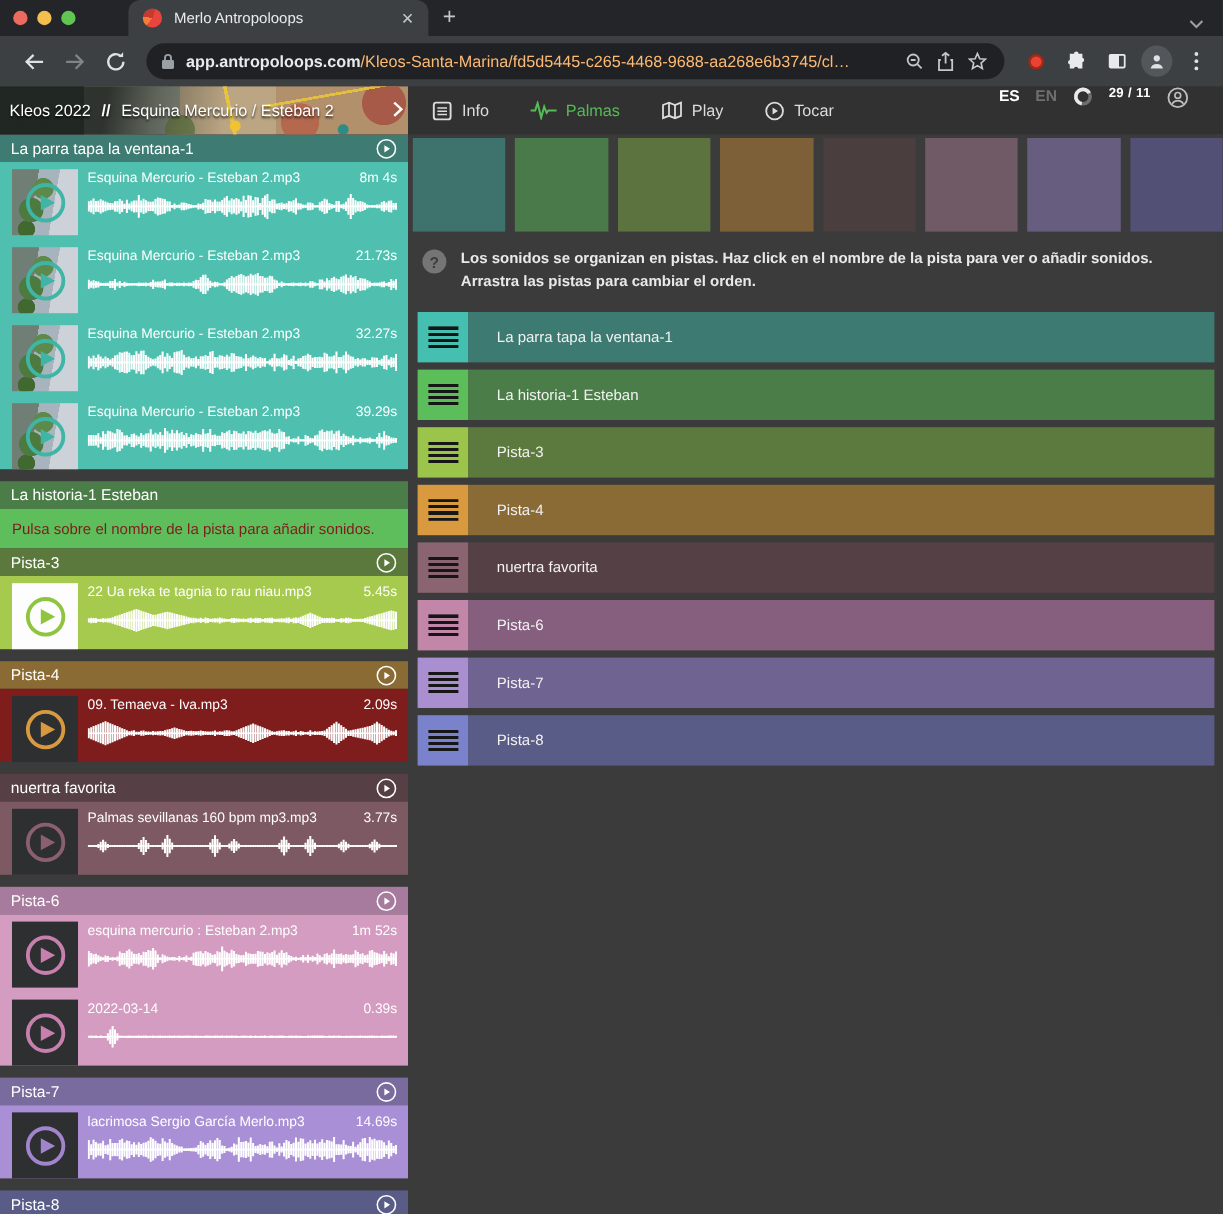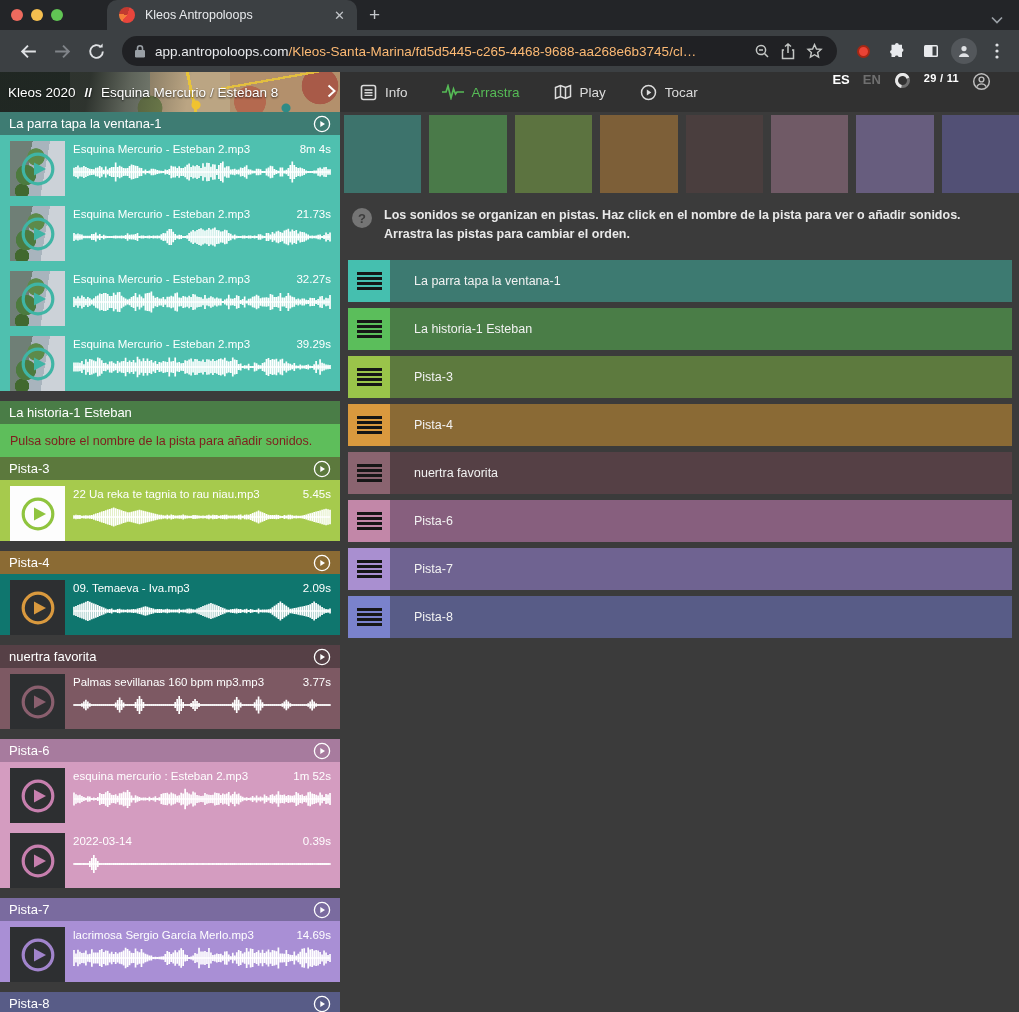--- a/index.html
+++ b/index.html
@@ -24,21 +24,21 @@
   .strip-chevron { color:#9aa0a6; margin:0 16px 6px 0; }
 
   .chrome-toolbar { height:42px; background:#3c4043; display:flex; align-items:center;
                     padding:0 8px 0 14px; gap:6px; }
   .nav-ic { width:28px; height:28px; display:flex; align-items:center; justify-content:center;
             flex:0 0 auto; }
   .url-pill { flex:1; height:30px; background:#202124; border-radius:15px; display:flex;
               align-items:center; padding:0 10px 0 12px; margin:0 6px; min-width:0; }
   .url-lock { margin-right:9px; }
   .url-text { font-size:13.5px; white-space:nowrap; overflow:hidden; flex:1; min-width:0; }
-  .url-domain { color:#e8eaed; font-weight:400; }
+  .url-domain { color:#e8eaed; font-weight:700; }
   .url-path { color:#fdba74; }
   .pill-ic { width:26px; height:26px; display:flex; align-items:center; justify-content:center;
              flex:0 0 auto; }
   .rec-dot { width:13px; height:13px; border-radius:50%; background:#ea4335;
              border:2.5px solid #a52714; }
   .avatar-circ { width:26px; height:26px; border-radius:50%; background:#53575b;
                  display:flex; align-items:center; justify-content:center; }
 
   
   .app-nav { height:40px; background:#313131; display:flex; align-items:stretch; }
@@ -114,21 +114,21 @@
 <body>
 
 <div class="chrome-strip">
   <div class="traffic">
     <span class="t-red"></span>
     <span class="t-yellow"></span>
     <span class="t-green"></span>
   </div>
   <div class="tab">
     <span class="tab-favicon"></span>
-    <span class="tab-title">Kleos Antropoloops</span>
+    <span class="tab-title">Merlo Antropoloops</span>
     <span class="tab-close">✕</span>
   </div>
   <span class="newtab">+</span>
   <span class="strip-spacer"></span>
   <span class="strip-chevron">
     <svg width="12" height="8" viewBox="0 0 12 8">
         <path d="M1 1.5l5 5 5-5" stroke="#9aa0a6" stroke-width="1.7" fill="none"></path>
       </svg>
   </span>
 </div>
@@ -201,44 +201,44 @@
         <circle cx="2" cy="2" r="1.6" fill="#dfe1e4"></circle>
         <circle cx="2" cy="8" r="1.6" fill="#dfe1e4"></circle>
         <circle cx="2" cy="14" r="1.6" fill="#dfe1e4"></circle>
       </svg>
     </span>
 </div>
 
 <div class="app-nav">
   <div class="nav-map">
     <div class="crumb">
-      <span>Kleos 2020</span>
+      <span>Kleos 2022</span>
       <span class="crumb-sep">//</span>
-      <span>Esquina Mercurio / Esteban 8</span>
+      <span>Esquina Mercurio / Esteban 2</span>
     </div>
     <span class="map-chevron">
       <svg width="9" height="14" viewBox="0 0 9 14">
           <path d="M1.5 1.5L7.5 7l-6 5.5" stroke="#fff" stroke-width="2" fill="none"></path>
         </svg>
       </span>
   </div>
 
   <div class="nav-menu">
     <span class="nav-item">
       <svg width="17" height="17" viewBox="0 0 17 17">
           <rect x="1.5" y="1.5" width="14" height="14" rx="2" stroke="#dcdcdc" stroke-width="1.6" fill="none"></rect>
           <path d="M4.5 6h8M4.5 8.7h8M4.5 11.4h8" stroke="#dcdcdc" stroke-width="1.4"></path>
         </svg>
       <span>Info</span>
       </span>
     <span class="nav-item active">
       <svg width="22" height="16" viewBox="0 0 22 16">
           <path d="M0 8h4l2-6 3 12 2.5-9 2 5 1.5-2h7" stroke="#56bb56" stroke-width="1.7" fill="none"></path>
         </svg>
-      <span>Arrastra</span>
+      <span>Palmas</span>
       </span>
     <span class="nav-item">
       <svg width="18" height="16" viewBox="0 0 18 16">
           <path d="M1.5 3.5L6.5 1.5 11.5 3.5 16.5 1.5V12.5L11.5 14.5 6.5 12.5 1.5 14.5Z" stroke="#dcdcdc" stroke-width="1.5" fill="none"></path>
           <path d="M6.5 1.5v11M11.5 3.5v11" stroke="#dcdcdc" stroke-width="1.5"></path>
         </svg>
       <span>Play</span>
       </span>
     <span class="nav-item">
       <svg width="17" height="17" viewBox="0 0 17 17">
@@ -403,21 +403,21 @@
   <section class="track-section">
     <header class="track-header" style="background: rgb(139, 107, 52);">
       <span class="track-header-name">Pista-4</span>
       <span class="play-btn">
         <svg width="18" height="18" viewBox="0 0 18 18">
               <circle cx="9" cy="9" r="7.6" stroke="#fff" stroke-width="1.3" fill="none"></circle>
               <path d="M7.3 6l4.7 3-4.7 3z" fill="#fff"></path>
             </svg>
       </span>
     </header>
-    <div class="track-clips" style="background: #0f766e;">
+    <div class="track-clips" style="background: #7f1d1d;">
   <div class="clip">
     <div class="clip-thumb dark" style="color: rgb(217, 153, 62);">
       <svg width="36" height="36" viewBox="0 0 36 36">
         <circle cx="18" cy="18" r="14.8" stroke="currentColor" stroke-width="3.2" fill="none"></circle>
         <path d="M14 11.5L26 18l-12 6.5z" fill="currentColor"></path>
       </svg>
     </div>
     <div class="clip-body">
       <div class="clip-meta">
         <span class="clip-title">09. Temaeva - Iva.mp3</span>

